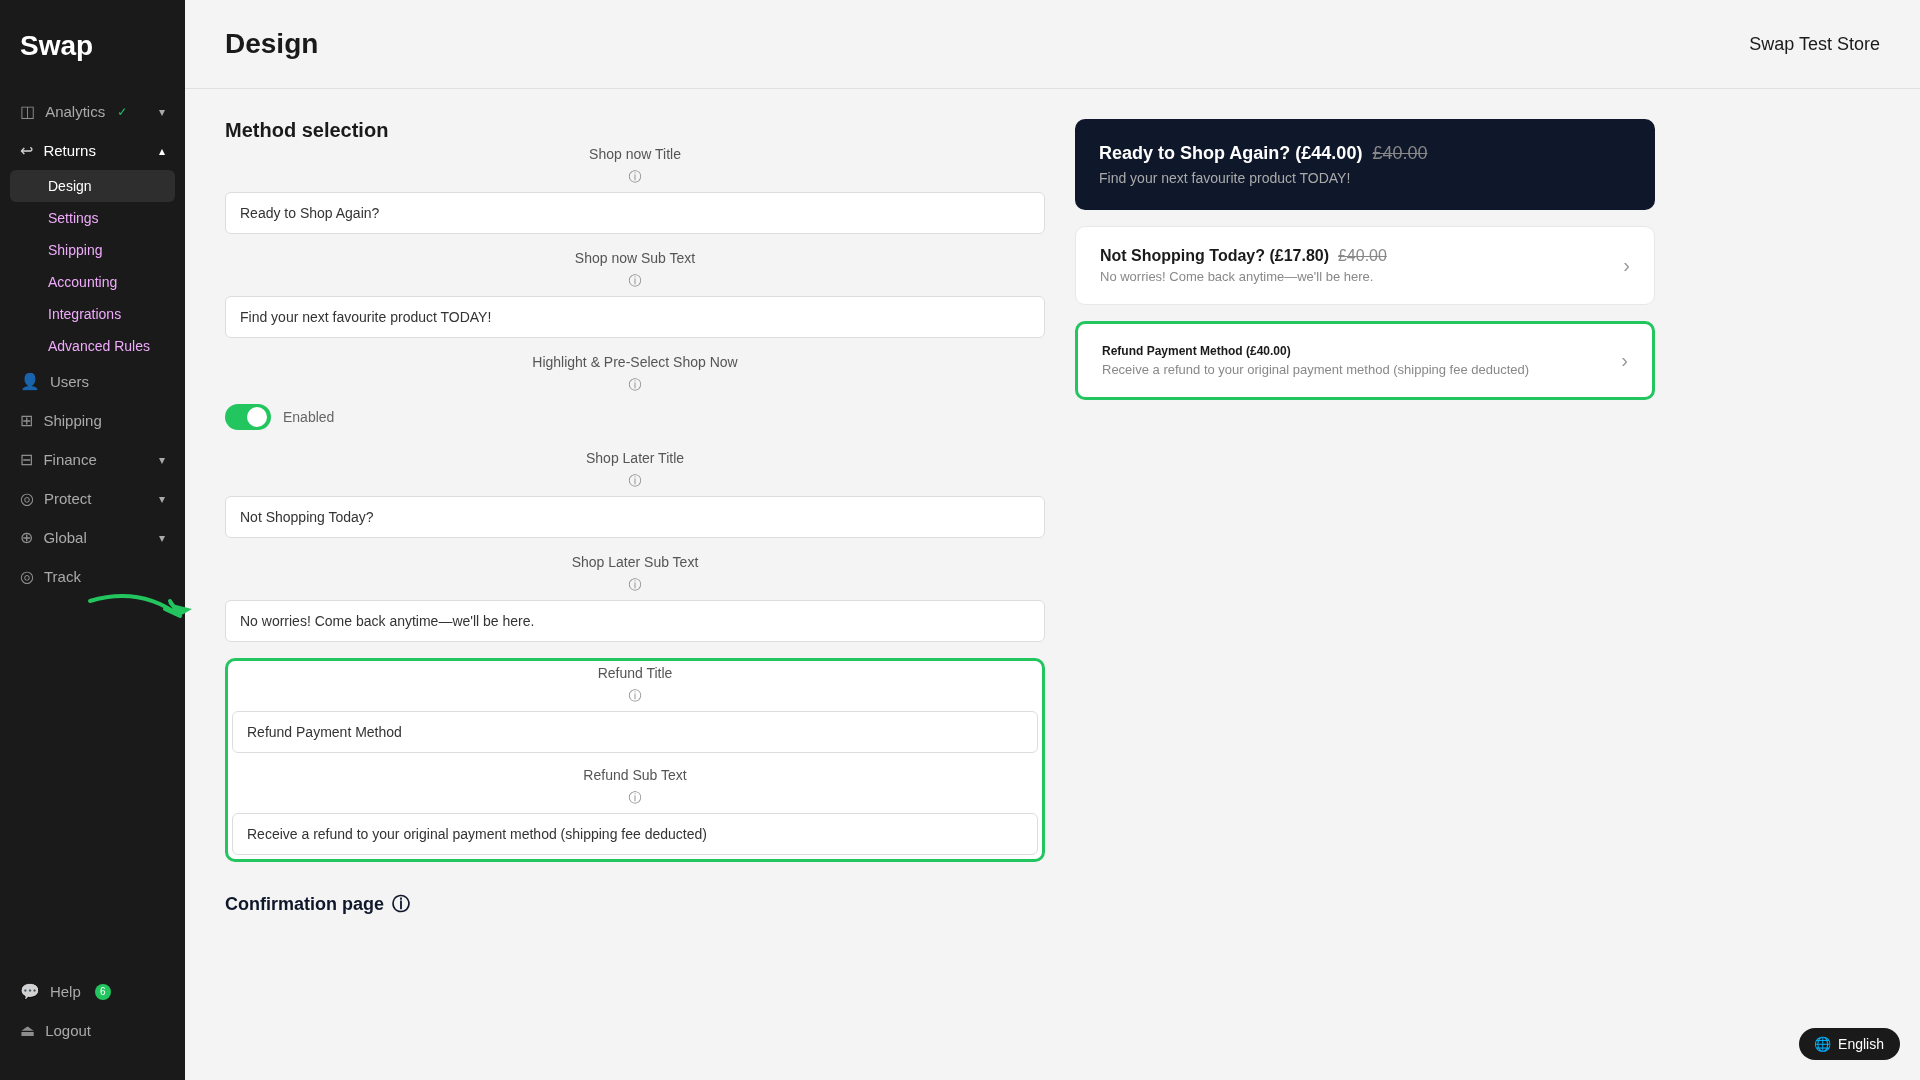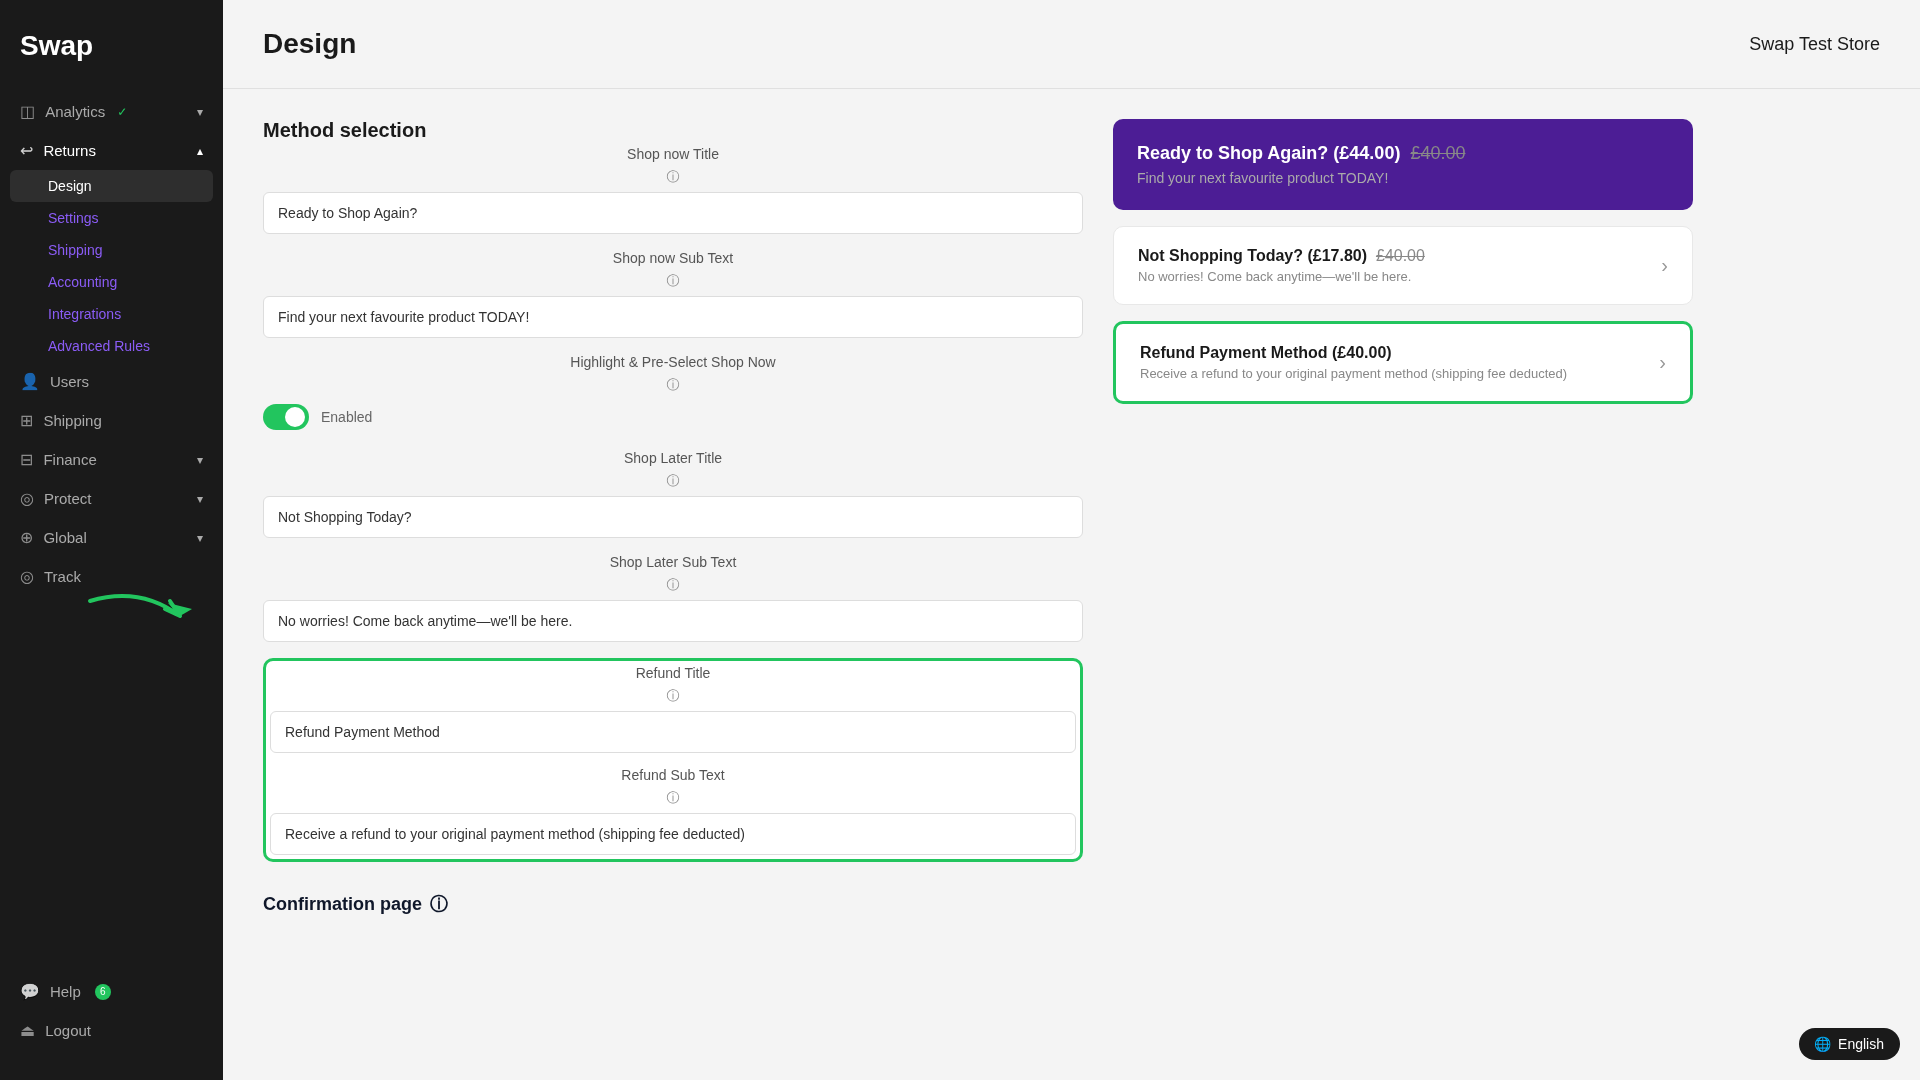--- a/index.html
+++ b/index.html
@@ -1,20 +1,20 @@
 <!DOCTYPE html>
 <html><head>
   <meta charset="utf-8">
   <style>
     * { box-sizing: border-box; margin: 0; padding: 0; }
     body { font-family: -apple-system, BlinkMacSystemFont, 'Segoe UI', sans-serif; background: #1a1a1a; display: flex; height: 1080px; width: 1920px; overflow: hidden; }
 
     
     .sidebar {
-      width: 223px;
+      width: 185px;
       background: #1a1a1a;
       color: #ccc;
       display: flex;
       flex-direction: column;
       padding: 20px 0;
       flex-shrink: 0;
     }
     .sidebar-logo {
       font-size: 28px;
       font-weight: 700;
@@ -43,21 +43,21 @@
       height: 16px;
       display: flex;
       align-items: center;
       justify-content: center;
     }
     .sidebar-sub-item {
       display: flex;
       align-items: center;
       padding: 8px 20px 8px 48px;
       cursor: pointer;
-      color: #8b5cf6;
+      color: #f0abfc;
       font-size: 14px;
     }
     .sidebar-sub-item.active {
       color: #fff;
       background: #2e2e2e;
       border-radius: 6px;
       margin: 0 10px;
       padding: 8px 10px 8px 38px;
     }
     .sidebar-bottom {
@@ -199,21 +199,21 @@
     }
     .highlight-section .field-group {
       margin-bottom: 14px;
     }
     .highlight-section .field-group:last-child {
       margin-bottom: 0;
     }
 
     
     .preview-card-dark {
-      background: #4c1d95;
+      background: #0f172a;
       border-radius: 10px;
       padding: 24px;
       color: #fff;
     }
     .preview-card-dark .card-title {
       font-size: 18px;
       font-weight: 600;
       margin-bottom: 6px;
     }
     .preview-card-dark .card-title .strikethrough {
@@ -262,21 +262,21 @@
       background: #fff;
       border: 3px solid #22c55e;
       border-radius: 10px;
       padding: 20px 24px;
       display: flex;
       align-items: center;
       justify-content: space-between;
       cursor: pointer;
     }
     .preview-card-refund .card-title {
-      font-size: 16px;
+      font-size: 12px;
       font-weight: 600;
       color: #1a1a1a;
       margin-bottom: 4px;
     }
     .preview-card-refund .card-subtitle {
       font-size: 13px;
       color: #888;
     }
     .preview-card-refund .chevron-right {
       font-size: 20px;

